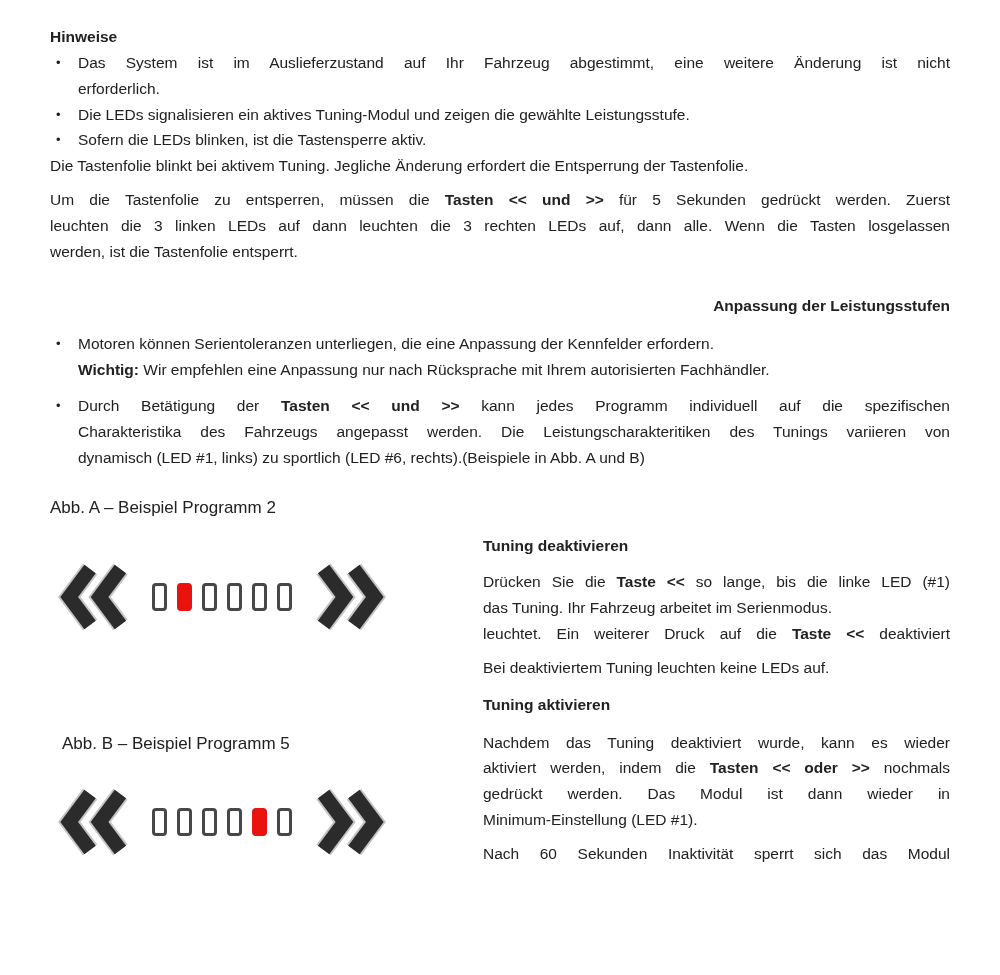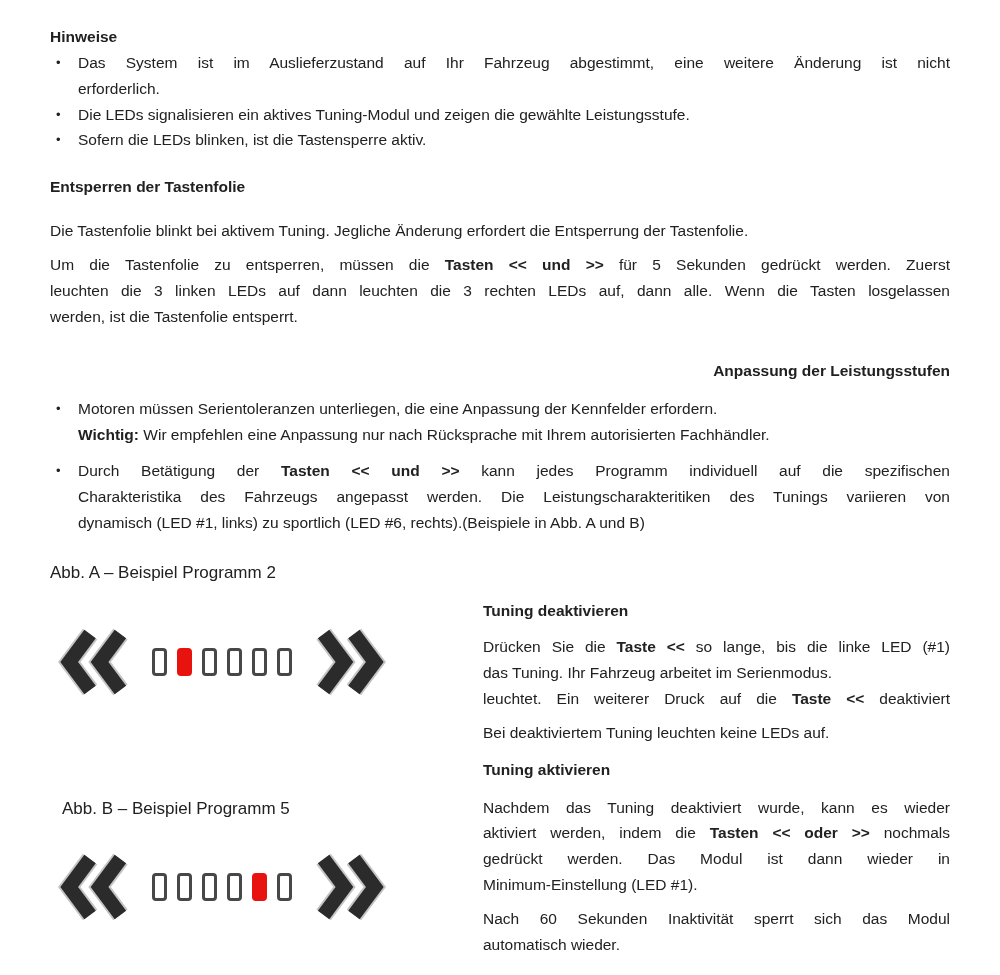--- a/index.html
+++ b/index.html
@@ -77,38 +77,37 @@
           </div>
         </div>
         <div class="bullet">
           <span class="bullet-marker">•</span>
           <div class="bullet-body">
             <div class="ln"><span>Sofern die LEDs blinken, ist die Tastensperre aktiv.</span></div>
           </div>
         </div>
       </div>
 
-    <div class="h h-entsperren">Entsperren der Tastenfolie</div>
     <div class="pgroup entsperren-paras">
         <div class="para">
           <div class="ln"><span>Die Tastenfolie blinkt bei aktivem Tuning. Jegliche Änderung erfordert die Entsperrung der Tastenfolie.</span></div>
         </div>
         <div class="para">
           <div class="ln jst"><span>Um die Tastenfolie zu entsperren, müssen die </span><span class="b">Tasten &lt;&lt; und &gt;&gt;</span><span> für 5 Sekunden gedrückt werden. Zuerst</span></div>
           <div class="ln jst"><span>leuchten die 3 linken LEDs auf dann leuchten die 3 rechten LEDs auf, dann alle. Wenn die Tasten losgelassen</span></div>
           <div class="ln"><span>werden, ist die Tastenfolie entsperrt.</span></div>
         </div>
       </div>
 
     <div class="h h-anpassung">Anpassung der Leistungsstufen</div>
     <div class="bullets bullets-anpassung">
         <div class="bullet">
           <span class="bullet-marker">•</span>
           <div class="bullet-body">
-            <div class="ln"><span>Motoren müssen Serientoleranzen unterliegen, die eine Anpassung der Kennfelder erfordern.</span></div>
+            <div class="ln"><span>Motoren können Serientoleranzen unterliegen, die eine Anpassung der Kennfelder erfordern.</span></div>
             <div class="ln"><span class="b">Wichtig:</span><span> Wir empfehlen eine Anpassung nur nach Rücksprache mit Ihrem autorisierten Fachhändler.</span></div>
           </div>
         </div>
         <div class="bullet">
           <span class="bullet-marker">•</span>
           <div class="bullet-body">
             <div class="ln jst"><span>Durch Betätigung der </span><span class="b">Tasten &lt;&lt; und &gt;&gt;</span><span> kann jedes Programm individuell auf die spezifischen</span></div>
             <div class="ln jst"><span>Charakteristika des Fahrzeugs angepasst werden. Die Leistungscharakteritiken des Tunings variieren von</span></div>
             <div class="ln"><span>dynamisch (LED #1, links) zu sportlich (LED #6, rechts).(Beispiele in Abb. A und B)</span></div>
           </div>
@@ -180,20 +179,19 @@
         <div class="h h2a">Tuning aktivieren</div>
         <div class="pgroup">
             <div class="para">
               <div class="ln jst"><span>Nachdem das Tuning deaktiviert wurde, kann es wieder</span></div>
               <div class="ln jst"><span>aktiviert werden, indem die </span><span class="b">Tasten &lt;&lt; oder &gt;&gt;</span><span> nochmals</span></div>
               <div class="ln jst"><span>gedrückt werden. Das Modul ist dann wieder in</span></div>
               <div class="ln"><span>Minimum-Einstellung (LED #1).</span></div>
             </div>
             <div class="para">
               <div class="ln jst"><span>Nach 60 Sekunden Inaktivität sperrt sich das Modul</span></div>
-              <div class="ln"><span>automatisch wieder.</span></div>
             </div>
           </div>
       </div>
 
     </div>
   </div>
 </div>
 
 </body></html>

